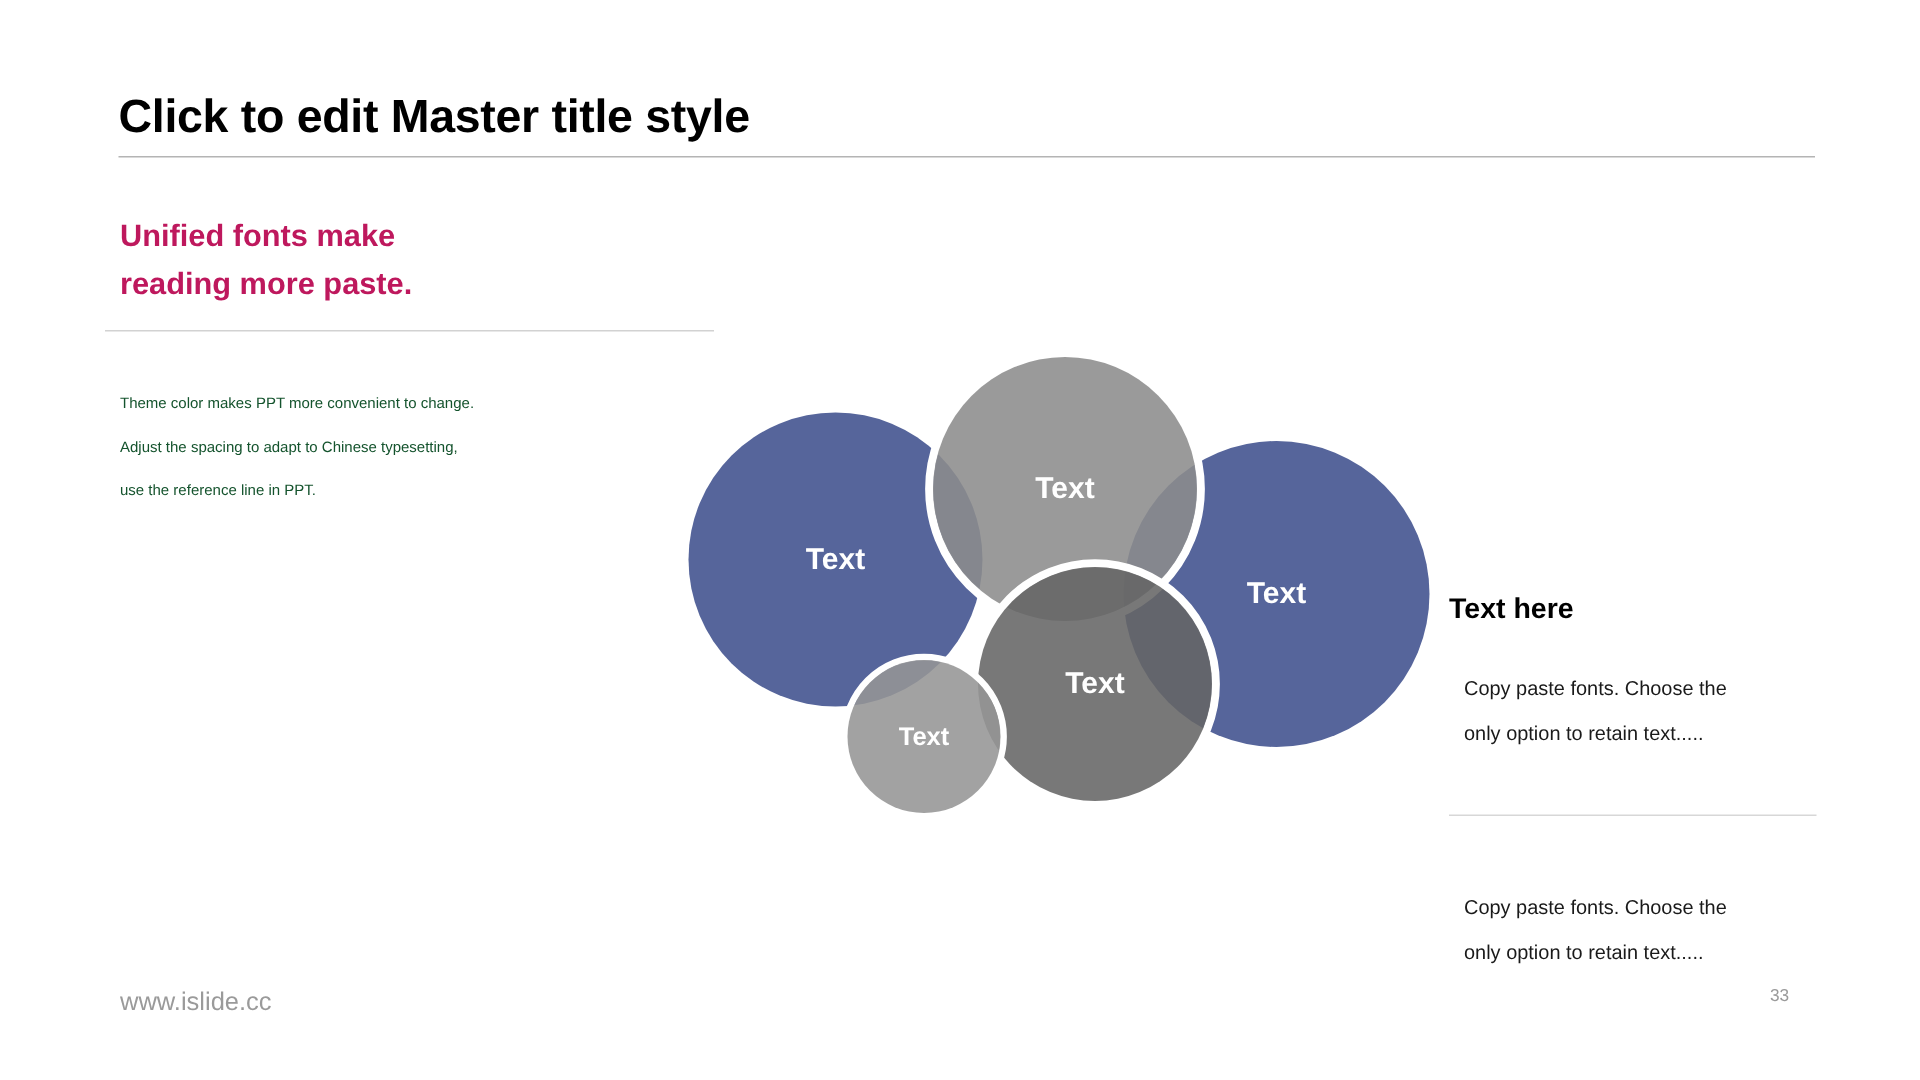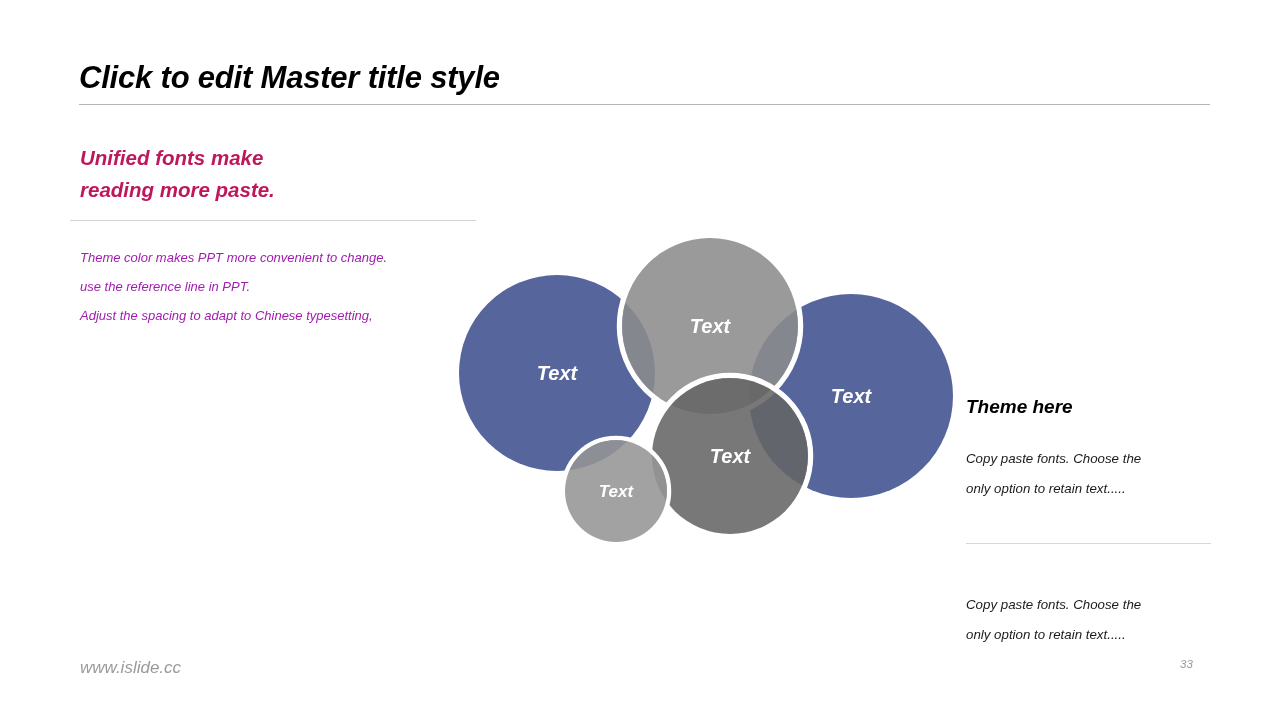--- a/index.html
+++ b/index.html
@@ -11,21 +11,20 @@
     overflow: hidden;
   }
 
   .slide {
     position: relative;
     width: 1280px;
     height: 516px;
     background: #ffffff;
     font-family: "Liberation Sans", sans-serif;
     color: #000000;
-    font-style: italic;
   }
 
   
   .slide-title {
     position: absolute;
     left: 79px;
     top: 60px;
     font-size: 31px;
     font-weight: bold;
     letter-spacing: -0.2px;
@@ -59,25 +58,25 @@
     left: 70px;
     top: 220px;
     width: 406px;
     height: 1px;
     background: #d2d2d2;
   }
 
   .left-body {
     position: absolute;
     left: 80px;
-    top: 243px;
+    top: 255px;
     width: 400px;
-    font-size: 13px;
+    font-size: 10px;
     line-height: 29px;
-    color: #a21caf;
+    color: #14532d;
   }
   .left-body div { white-space: nowrap; }
 
   
   .right-heading {
     position: absolute;
     left: 966px;
     top: 396px;
     font-size: 19px;
     font-weight: bold;
@@ -106,21 +105,21 @@
 
   .right-body-2 {
     position: absolute;
     left: 966px;
     top: 590px;
     width: 250px;
     font-size: 13.3px;
     line-height: 30px;
     color: #1a1a1a;
   }
-  .right-body-1 div, .right-body-2 div { white-space: nowrap; }
+  .right-body-1 div, .right-body-2 div { white-space: nowrap; margin-left: 10px; }
 
   
   .footer-url {
     position: absolute;
     left: 80px;
     top: 658px;
     font-size: 17px;
     color: #9a9a9a;
   }
 
@@ -163,22 +162,22 @@
 
   <div class="left-heading">
     <div>Unified fonts make</div>
     <div>reading more paste.</div>
   </div>
 
   <div class="left-rule"></div>
 
   <div class="left-body">
     <div>Theme color makes PPT more convenient to change.</div>
+    <div>Adjust the spacing to adapt to Chinese typesetting,</div>
     <div>use the reference line in PPT.</div>
-    <div>Adjust the spacing to adapt to Chinese typesetting,</div>
   </div>
 
   <div class="diagram">
     <svg viewBox="0 0 540 320" xmlns="http://www.w3.org/2000/svg">
 
       <circle cx="117" cy="145" r="98" fill="#56659b"></circle>
       <circle cx="411" cy="168" r="102" fill="#56659b"></circle>
 
       <circle cx="270" cy="98" r="90.5" fill="none" stroke="#ffffff" stroke-width="5.5"></circle>
       <circle cx="270" cy="98" r="88" fill="#8c8c8c" fill-opacity="0.88"></circle>
@@ -190,21 +189,21 @@
       <circle cx="176" cy="263" r="51" fill="#959595" fill-opacity="0.88"></circle>
 
       <text class="circle-label" x="117" y="145">Text</text>
       <text class="circle-label" x="411" y="168">Text</text>
       <text class="circle-label" x="270" y="98">Text</text>
       <text class="circle-label" x="290" y="228">Text</text>
       <text class="circle-label small" x="176" y="263">Text</text>
     </svg>
   </div>
 
-  <div class="right-heading">Theme here</div>
+  <div class="right-heading">Text here</div>
 
   <div class="right-body-1">
     <div>Copy paste fonts. Choose the</div>
     <div>only option to retain text.....</div>
   </div>
 
   <div class="right-rule"></div>
 
   <div class="right-body-2">
     <div>Copy paste fonts. Choose the</div>

